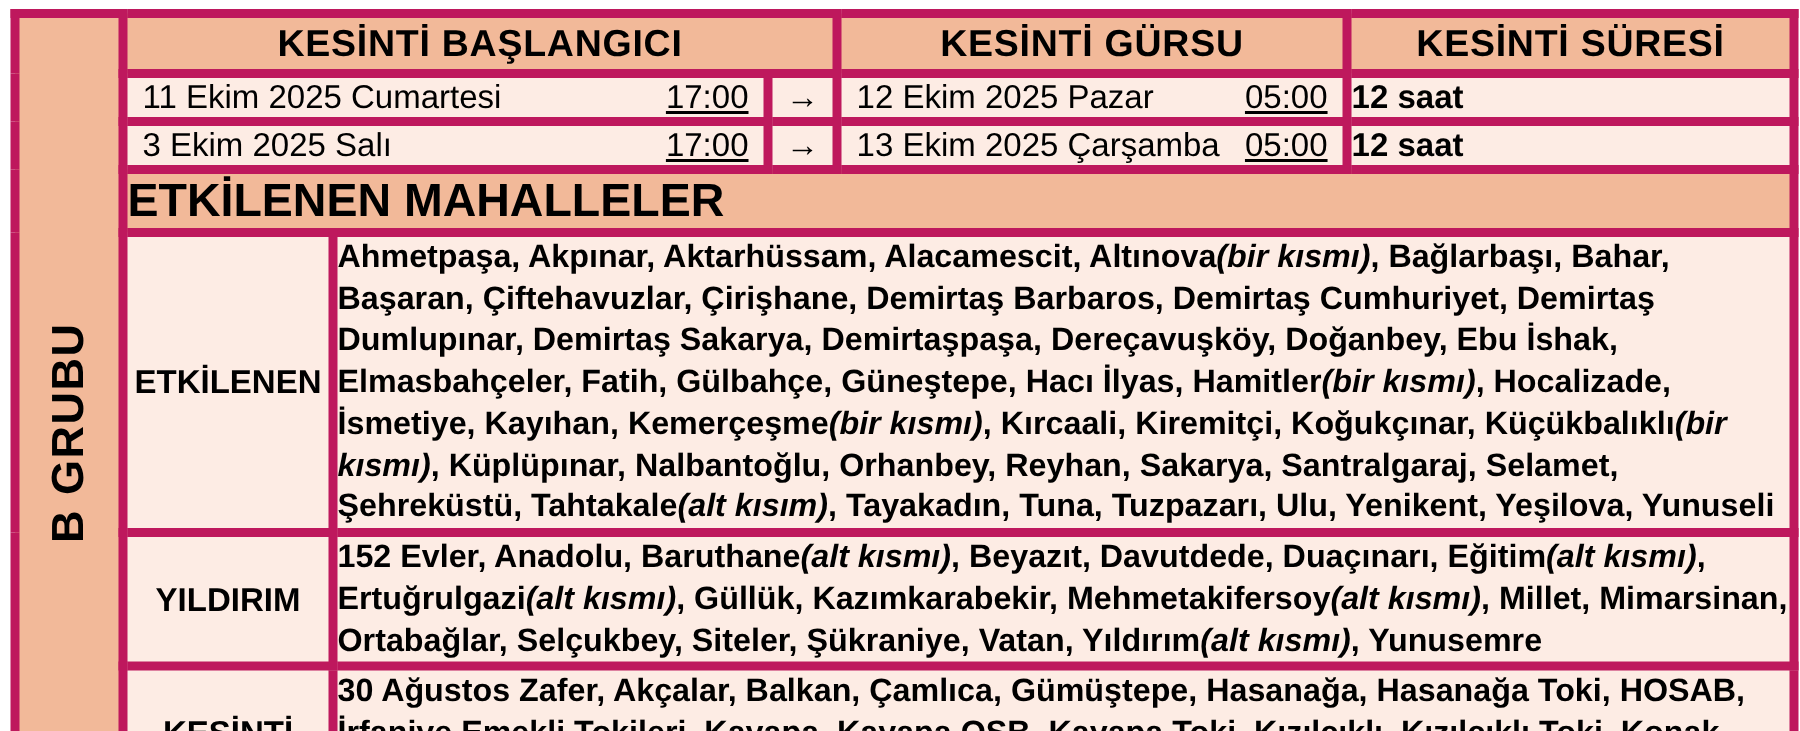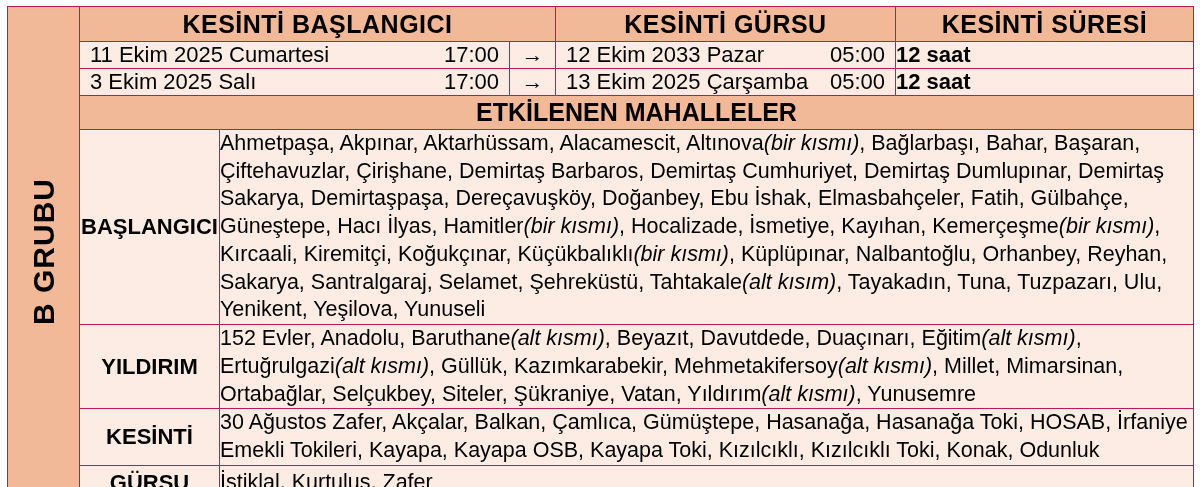--- a/index.html
+++ b/index.html
@@ -17,21 +17,21 @@
     background: #ffffff;
     position: relative;
   }
   table.outage {
     border-collapse: collapse;
     width: 1186px;
     margin: 6px 0 0 7px;
     table-layout: fixed;
   }
   table.outage td, table.outage th {
-    border: 1px solid #be185d;
+    border: 6px solid #be185d;
     padding: 0;
     vertical-align: middle;
   }
   .hdr {
     background: #f2b999;
     text-align: center;
     font-weight: bold;
     font-size: 25px;
     letter-spacing: 0.5px;
     color: #000;
@@ -66,55 +66,56 @@
     padding: 0 10px;
   }
   .date-pair .d {
     flex: 1 1 auto;
     white-space: nowrap;
   }
   .date-pair .t {
     flex: 0 0 auto;
     padding-left: 8px;
     white-space: nowrap;
+    text-decoration: underline;
   }
   .arrow-cell {
     text-align: center;
     font-size: 22px;
     background: #fdece4;
   }
   .dur {
     font-weight: bold;
     font-size: 22px;
     background: #fdece4;
   }
   .section-title td {
     background: #f2b999;
-    text-align: center;
-    font-weight: bold;
-    font-size: 25px;
+    font-weight: bold;
+    font-size: 31px;
     height: 33px;
     color: #000;
   }
   .district {
     background: #fdece4;
     width: 140px;
     text-align: center;
     font-weight: bold;
     font-size: 22px;
     color: #000;
     padding: 0 4px;
   }
   .hoods {
     background: #fdece4;
     font-size: 21.5px;
     line-height: 1.29;
     color: #000;
     padding: 4px 8px 5px 8px;
     text-align: left;
+    font-weight: bold;
   }
   .hoods i {
     font-style: italic;
   }
   .gursu-row .district, .gursu-row .hoods {
     height: 30px;
   }
   .gursu-row .hoods {
     padding-top: 2px;
     padding-bottom: 2px;
@@ -146,21 +147,21 @@
       <tr class="rowline">
         <td colspan="2">
           <div class="date-pair">
             <span class="d">11 Ekim 2025 Cumartesi</span>
             <span class="t">17:00</span>
           </div>
         </td>
         <td class="arrow-cell">→</td>
         <td>
           <div class="date-pair">
-            <span class="d">12 Ekim 2033 Pazar</span>
+            <span class="d">12 Ekim 2025 Pazar</span>
             <span class="t">05:00</span>
           </div>
         </td>
         <td class="dur">12 saat</td>
       </tr>
 
       <tr class="rowline">
         <td colspan="2">
           <div class="date-pair">
             <span class="d">3 Ekim 2025 Salı</span>
@@ -175,21 +176,21 @@
           </div>
         </td>
         <td class="dur">12 saat</td>
       </tr>
 
       <tr class="section-title">
         <td colspan="5">ETKİLENEN MAHALLELER</td>
       </tr>
 
       <tr>
-        <td class="district">BAŞLANGICI</td>
+        <td class="district">ETKİLENEN</td>
         <td class="hoods" colspan="4">Ahmetpaşa, Akpınar, Aktarhüssam, Alacamescit, Altınova<i>(bir kısmı)</i>, Bağlarbaşı, Bahar, Başaran, Çiftehavuzlar, Çirişhane, Demirtaş Barbaros, Demirtaş Cumhuriyet, Demirtaş Dumlupınar, Demirtaş Sakarya, Demirtaşpaşa, Dereçavuşköy, Doğanbey, Ebu İshak, Elmasbahçeler, Fatih, Gülbahçe, Güneştepe, Hacı İlyas, Hamitler<i>(bir kısmı)</i>, Hocalizade, İsmetiye, Kayıhan, Kemerçeşme<i>(bir kısmı)</i>, Kırcaali, Kiremitçi, Koğukçınar, Küçükbalıklı<i>(bir kısmı)</i>, Küplüpınar, Nalbantoğlu, Orhanbey, Reyhan, Sakarya, Santralgaraj, Selamet, Şehreküstü, Tahtakale<i>(alt kısım)</i>, Tayakadın, Tuna, Tuzpazarı, Ulu, Yenikent, Yeşilova, Yunuseli</td>
       </tr>
 
       <tr>
         <td class="district">YILDIRIM</td>
         <td class="hoods" colspan="4">152 Evler, Anadolu, Baruthane<i>(alt kısmı)</i>, Beyazıt, Davutdede,  Duaçınarı, Eğitim<i>(alt kısmı)</i>, Ertuğrulgazi<i>(alt kısmı)</i>, Güllük, Kazımkarabekir, Mehmetakifersoy<i>(alt kısmı)</i>, Millet, Mimarsinan, Ortabağlar, Selçukbey, Siteler, Şükraniye, Vatan, Yıldırım<i>(alt kısmı)</i>, Yunusemre</td>
       </tr>
 
       <tr>
         <td class="district">KESİNTİ</td>

